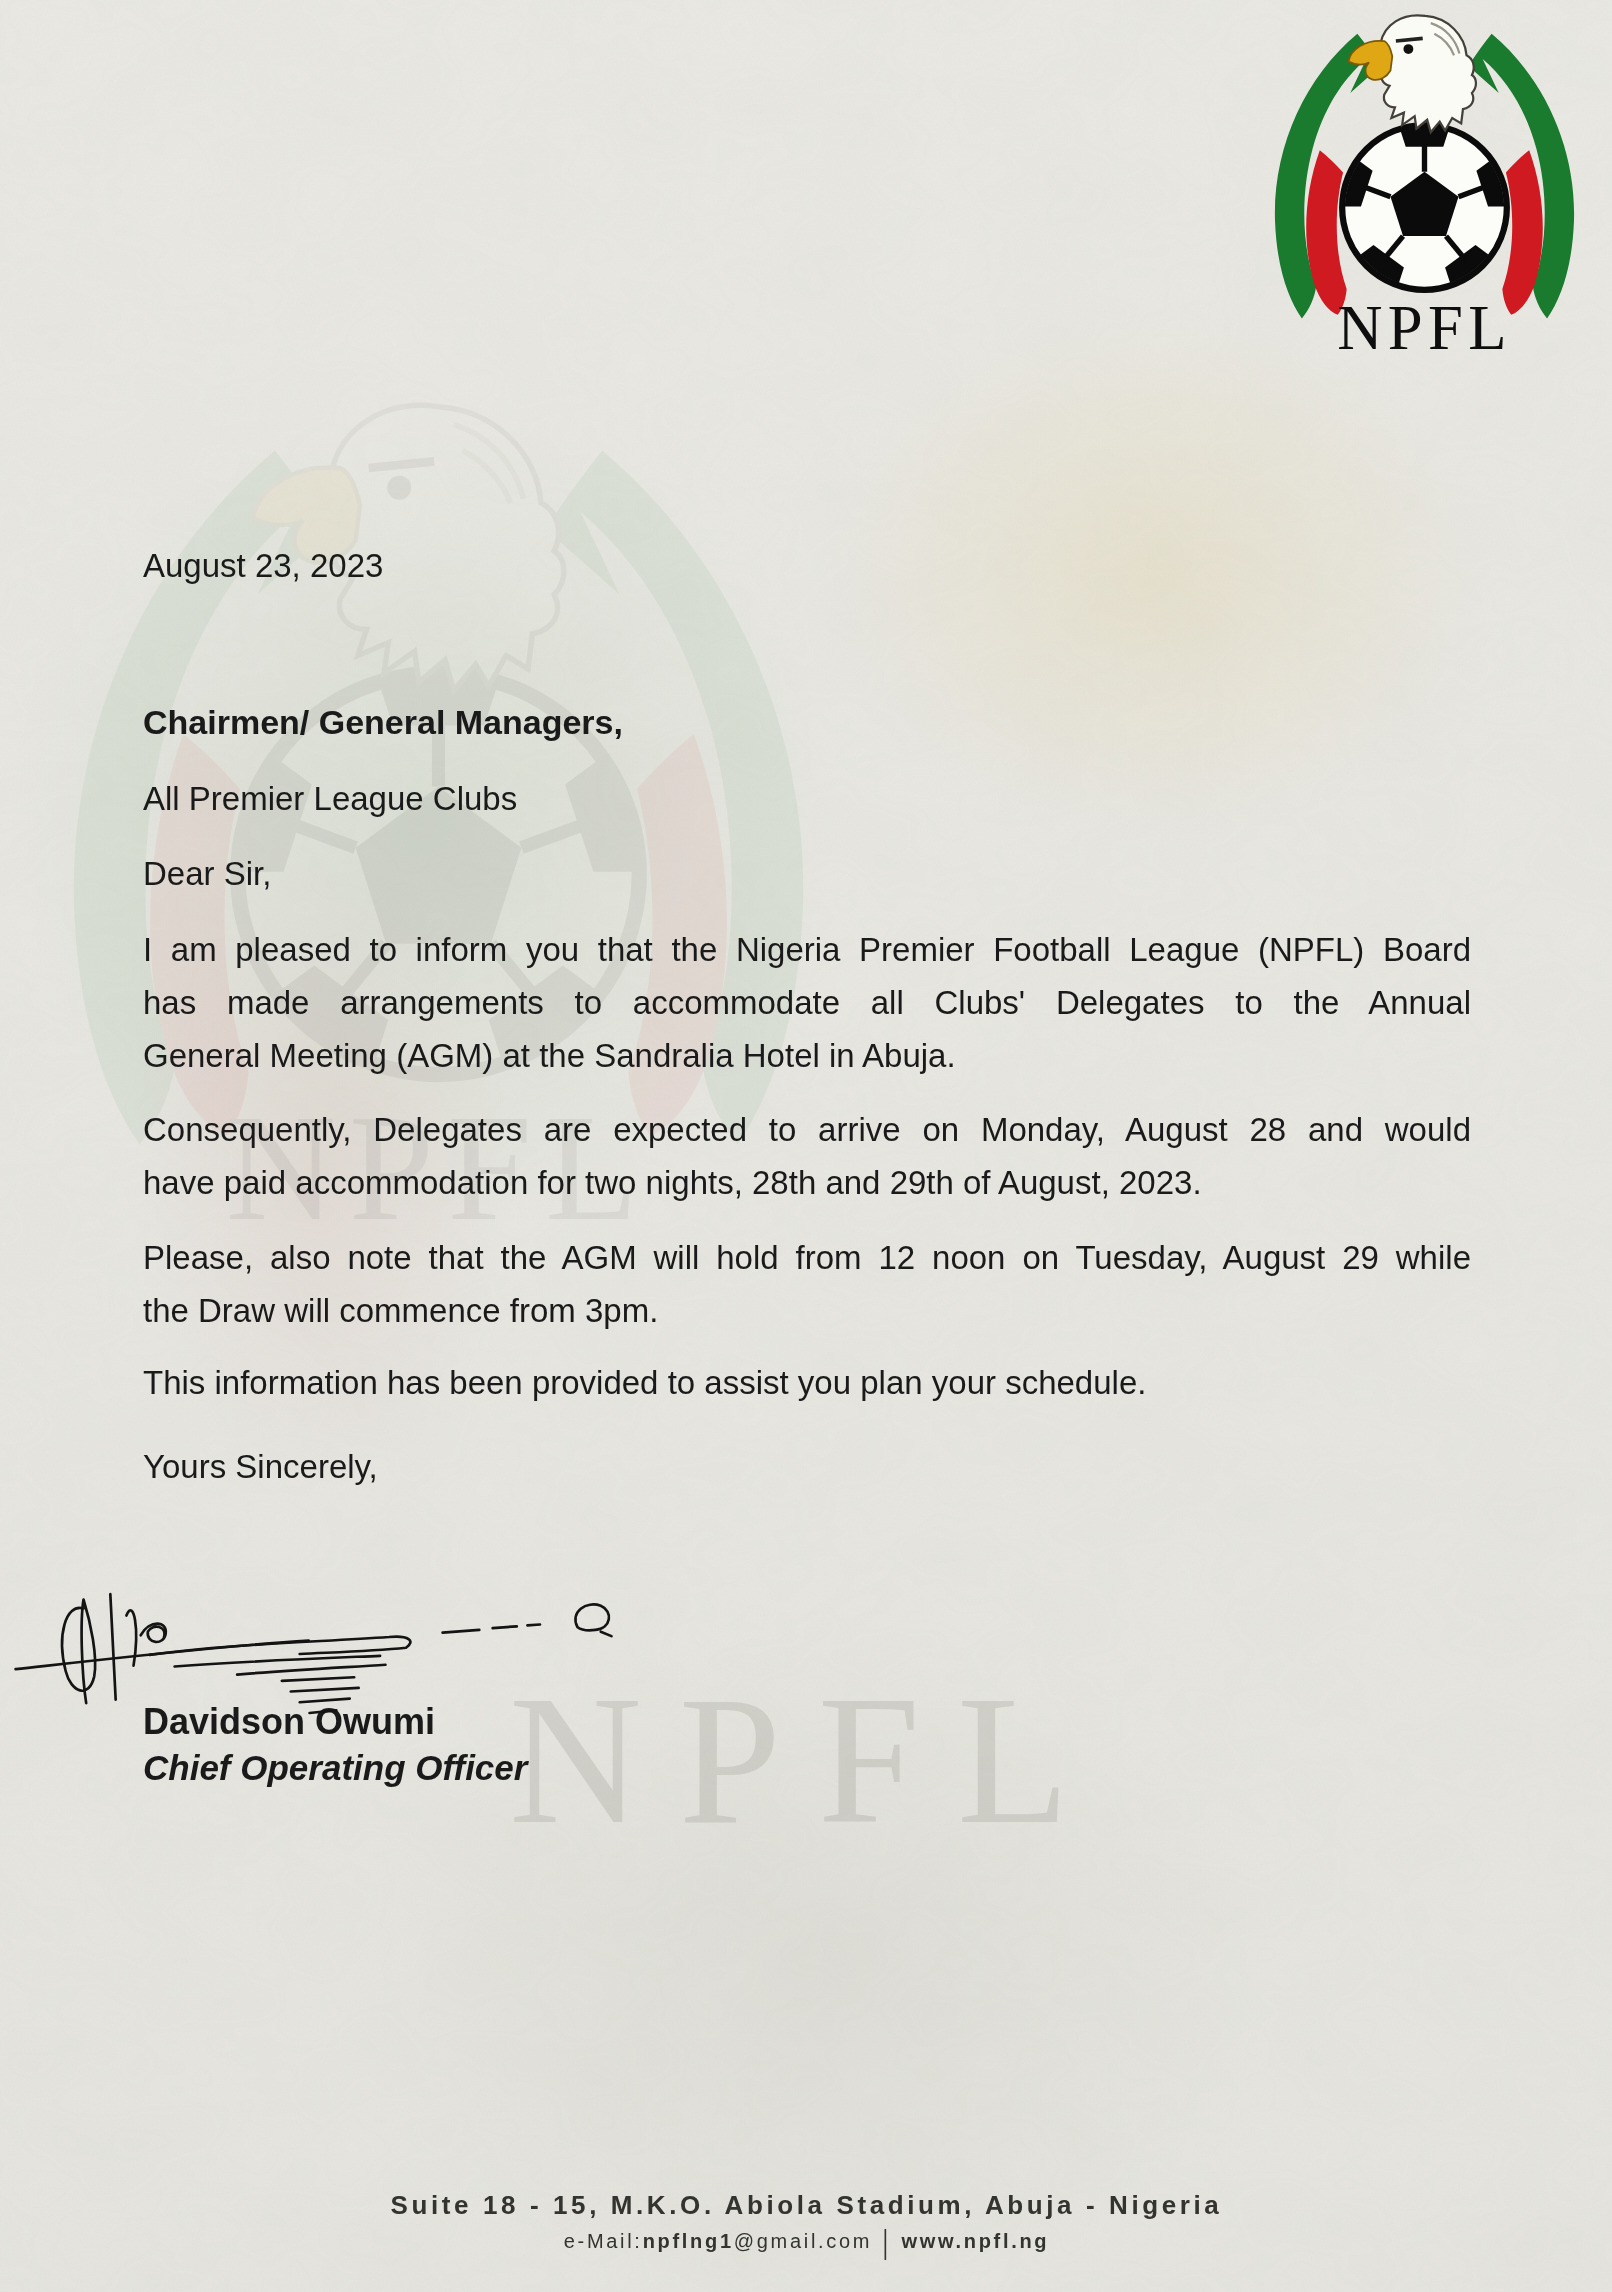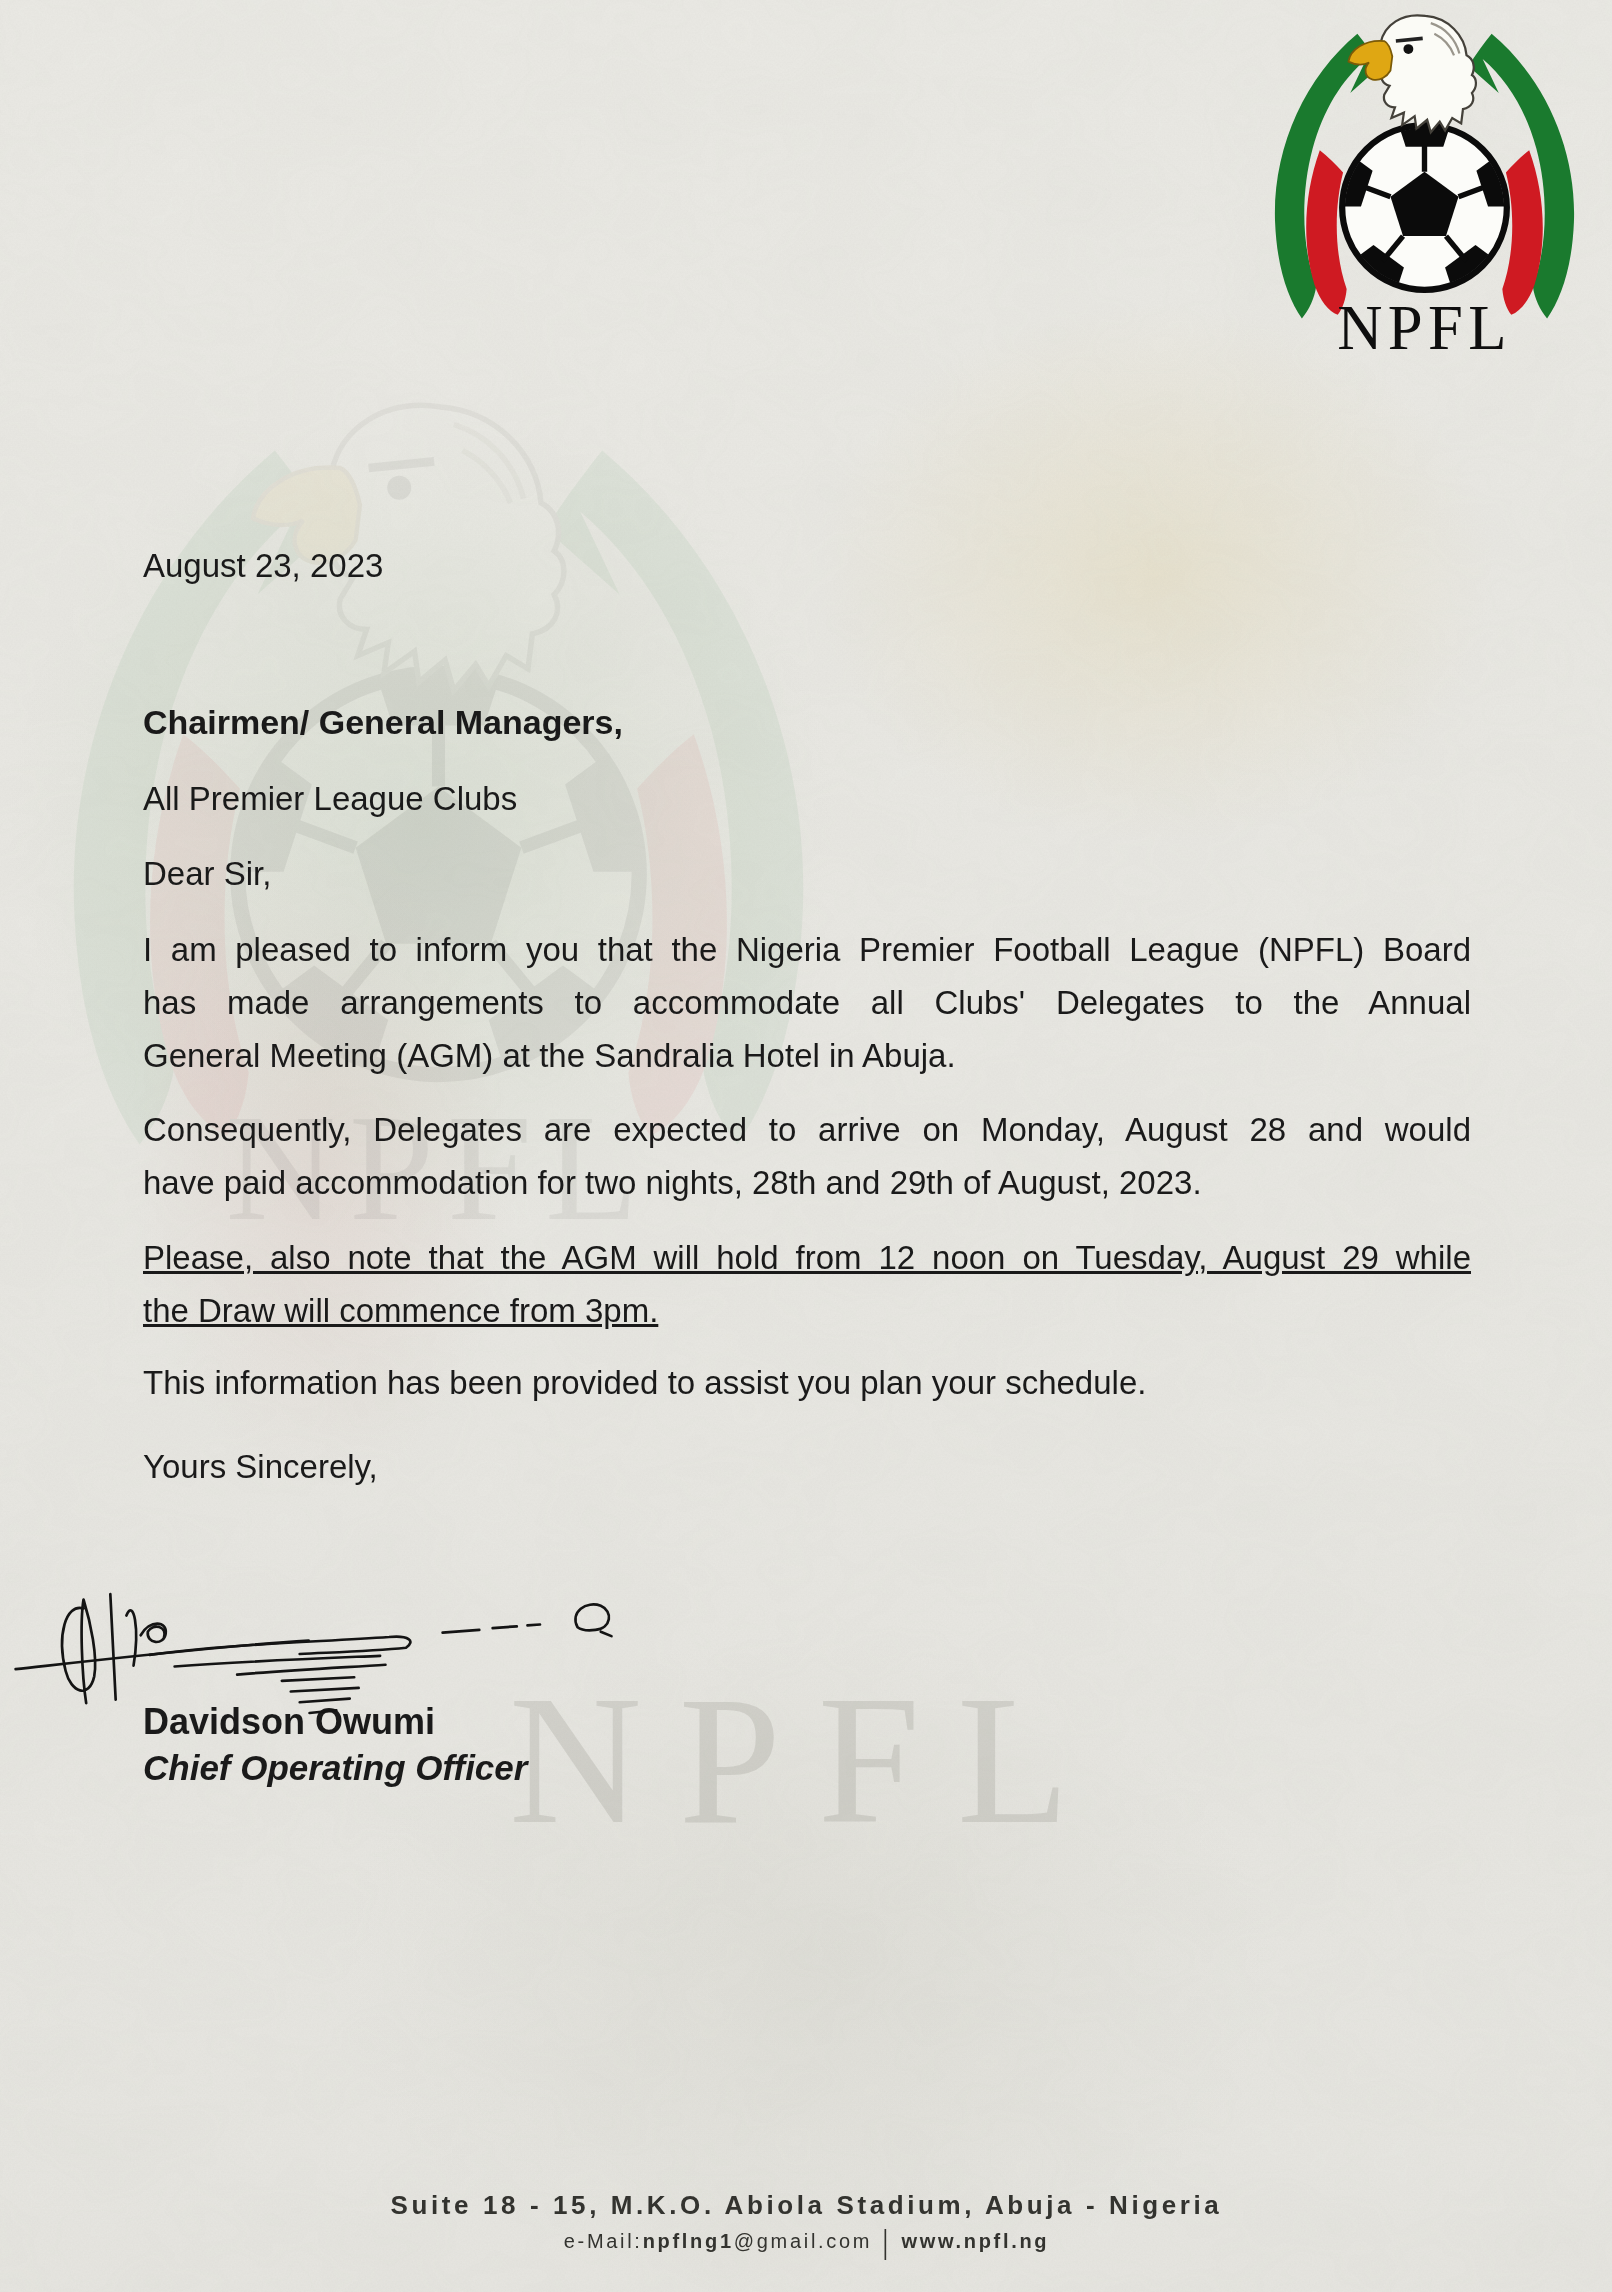--- a/index.html
+++ b/index.html
@@ -33,21 +33,21 @@
   }
   .date-line{margin:0 0 104px 0;}
   .recipient1{font-weight:bold;font-size:34px;margin:0 0 23px 0;}
   .recipient2{margin:0 0 22.4px 0;}
   .salutation{margin:0 0 22.4px 0;}
   .subject{font-weight:bold;font-size:31px;white-space:nowrap;margin:0 0 19px 0;}
   .para{margin:0 0 21.5px 0;text-align:justify;}
   .para .jline{text-align:justify;text-align-last:justify;}
   .para .lline{text-align:left;text-align-last:left;}
   .p3{margin-bottom:29px;}
-  .p4{margin-bottom:19.7px;text-decoration:underline;}
+  .p4{margin-bottom:19.7px;}
   .p5{margin-bottom:31px;}
   .closing{margin:0 0 0 0;}
   .sig-svg{position:absolute;left:13.4px;top:1587px;z-index:4;}
   .sig-block{position:absolute;left:143px;top:1698px;z-index:3;}
   .sig-name{font-weight:bold;font-size:36px;line-height:47px;}
   .sig-title{font-weight:bold;font-style:italic;font-size:35px;line-height:45px;}
   .footer{
     position:absolute;left:0;top:2187px;width:100%;z-index:3;
     text-align:center;color:#33332f;
   }

